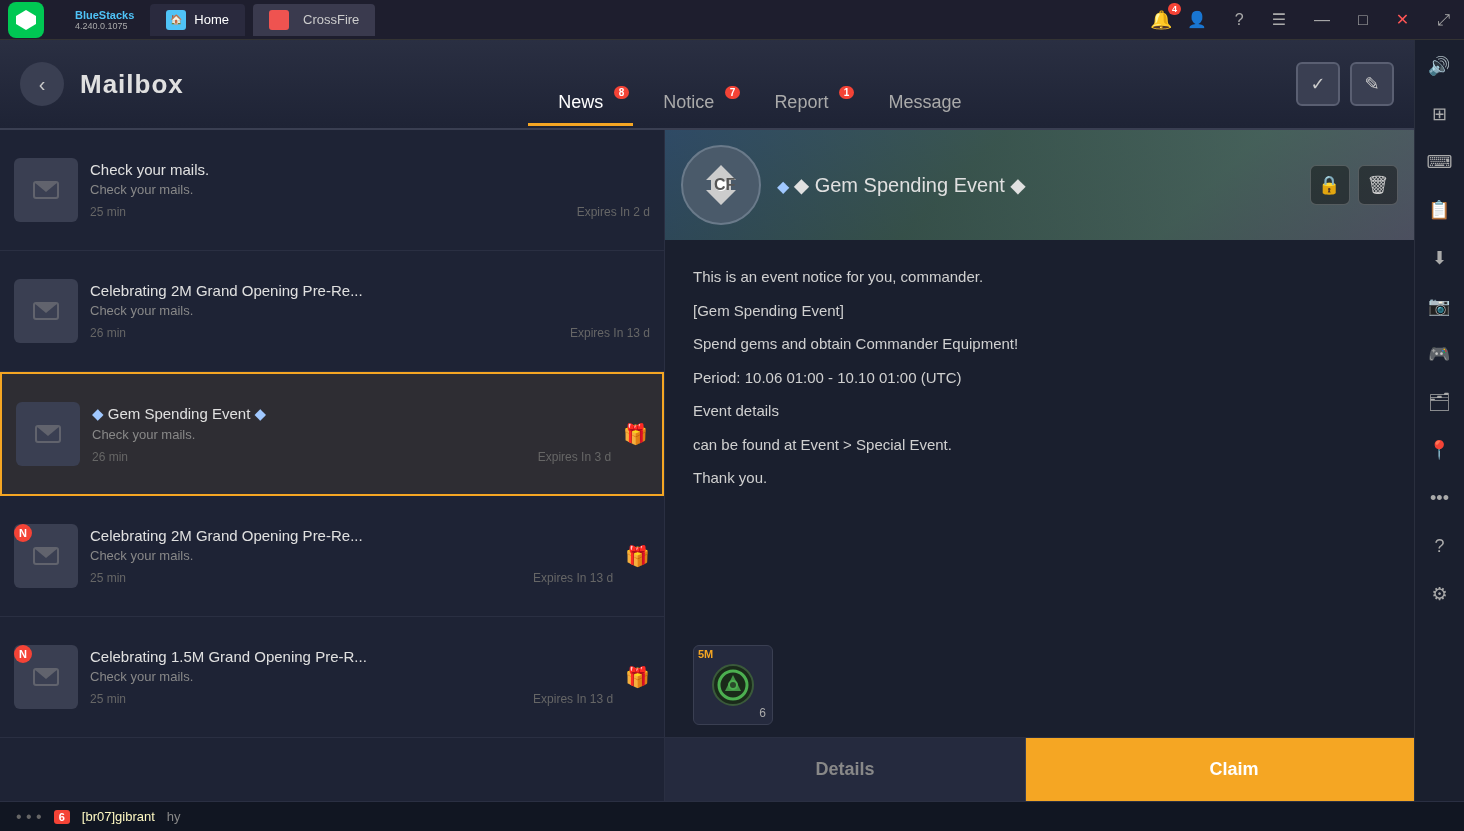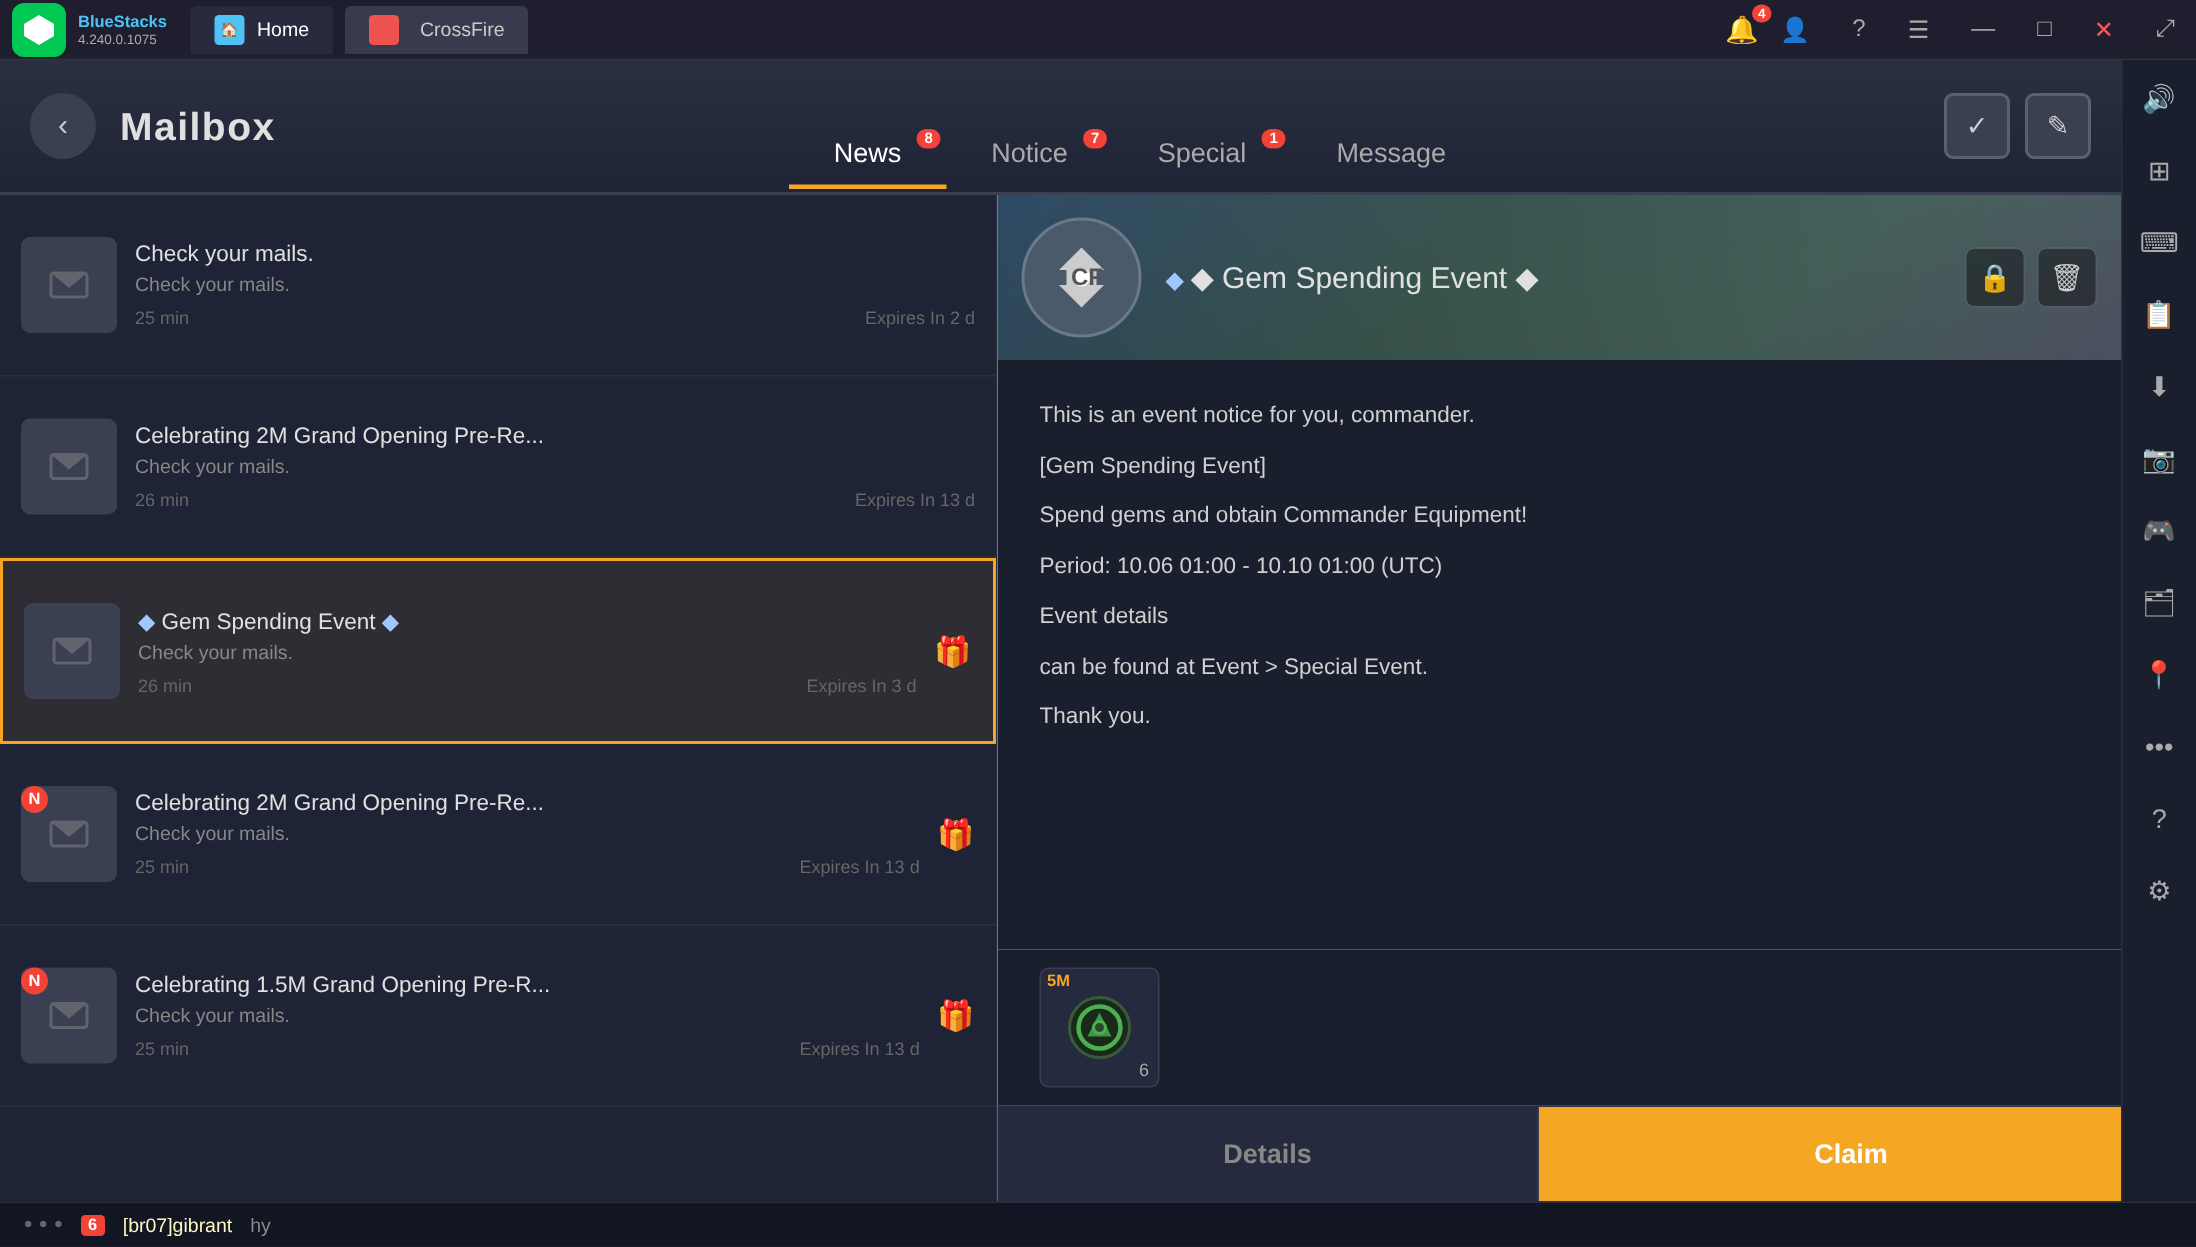--- a/index.html
+++ b/index.html
@@ -34,20 +34,21 @@
       color: white;
       font-weight: bold;
       flex-shrink: 0;
     }
     .bs-info {
       display: flex;
       flex-direction: column;
       font-size: 9px;
       color: #aaa;
       margin-right: 8px;
+      margin-left: 23px;
     }
     .bs-info span:first-child { color: #4fc3f7; font-weight: bold; font-size: 11px; }
     .tab-home, .tab-crossfire {
       height: 32px;
       padding: 0 16px;
       display: flex;
       align-items: center;
       gap: 8px;
       border-radius: 4px 4px 0 0;
       font-size: 13px;
@@ -304,21 +305,21 @@
     .gift-icon {
       color: #f5a623;
       font-size: 20px;
       flex-shrink: 0;
     }
     .diamond-icon { color: #a0c8ff; }
 
     
     .mail-detail {
       flex: 1;
-      background: #fef9c3;
+      background: #c4b5fd;
       display: flex;
       flex-direction: column;
       overflow: hidden;
     }
     .detail-header {
       position: relative;
       height: 110px;
       background: linear-gradient(180deg, #3a4a5a 0%, #2a3545 100%);
       display: flex;
       align-items: center;
@@ -520,21 +521,21 @@
       <div class="tabs-container">
         <div class="mail-tab active">
           <span>News</span>
           <span class="tab-badge">8</span>
         </div>
         <div class="mail-tab">
           <span>Notice</span>
           <span class="tab-badge">7</span>
         </div>
         <div class="mail-tab">
-          <span>Special</span>
+          <span>Report</span>
           <span class="tab-badge">1</span>
         </div>
         <div class="mail-tab">
           <span>Message</span>
         </div>
       </div>
       <div class="header-actions">
         <div class="header-action-btn">
           <span>✓</span>
         </div>

